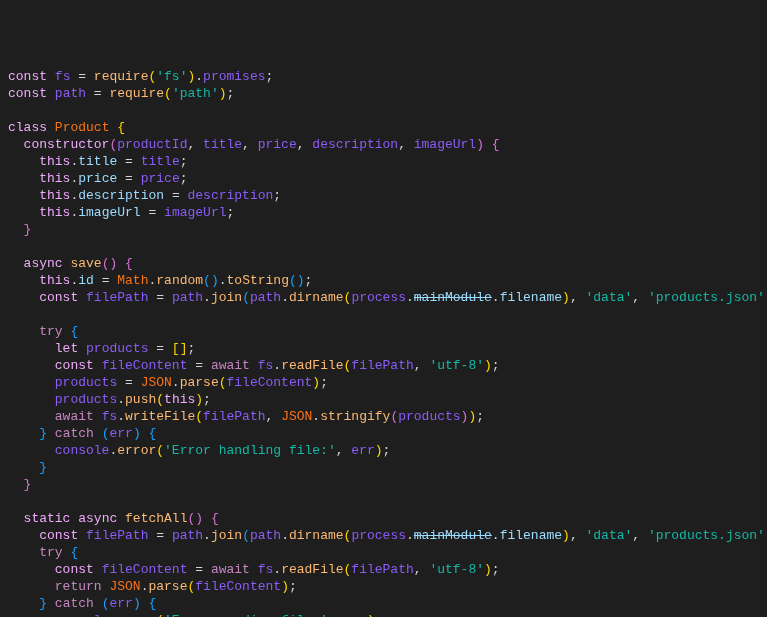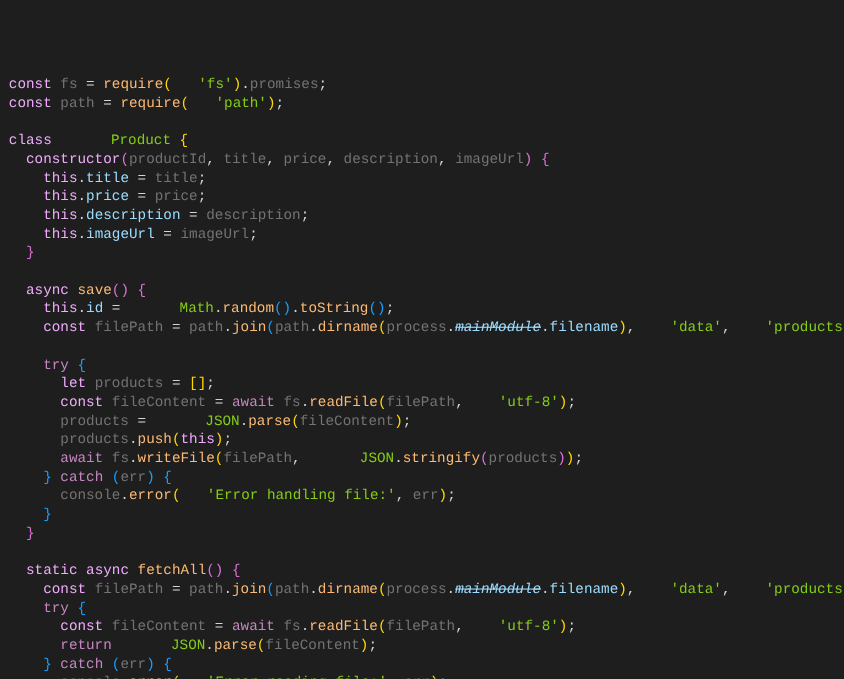--- a/index.html
+++ b/index.html
@@ -11,27 +11,27 @@
     color: #d4d4d4;
     padding: 0 0 0 8px;
     width: 767px;
     height: 617px;
     overflow: hidden;
     white-space: pre;
   }
   .line { display: block; }
   .kw { color: #f0abfc; }          
   .fn { color: #fdba74; }          
-  .var { color: #737373; }         
-  .cls { color: #84cc16; margin-left: 46px; }         
-  .str { color: #84cc16; margin-left: 24px; }         
+  .var { color: #8b5cf6; }         
+  .cls { color: #f97316; }         
+  .str { color: #14b8a6; }         
   .pn { color: #d4d4d4; }          
   .ctl { color: #c586c0; }         
   .prop { color: #9cdcfe; }        
-  .depr { text-decoration: line-through; font-style: italic; }
+  .depr { text-decoration: line-through; }
   .brk1 { color: #ffd700; }        
   .brk2 { color: #da70d6; }        
   .brk3 { color: #179fff; }
 </style>
 </head>
 <body>
 
 
 
 <div id="editor"><span class="line"><span class="kw">const</span><span class="pn"> </span><span class="var">fs</span><span class="pn"> = </span><span class="fn">require</span><span class="brk1">(</span><span class="str">'fs'</span><span class="brk1">)</span><span class="pn">.</span><span class="var">promises</span><span class="pn">;</span></span><span class="line"><span class="kw">const</span><span class="pn"> </span><span class="var">path</span><span class="pn"> = </span><span class="fn">require</span><span class="brk1">(</span><span class="str">'path'</span><span class="brk1">)</span><span class="pn">;</span></span><span class="line">&nbsp;</span><span class="line"><span class="kw">class</span><span class="pn"> </span><span class="cls">Product</span><span class="pn"> </span><span class="brk1">{</span></span><span class="line"><span class="pn">  </span><span class="kw">constructor</span><span class="brk2">(</span><span class="var">productId</span><span class="pn">, </span><span class="var">title</span><span class="pn">, </span><span class="var">price</span><span class="pn">, </span><span class="var">description</span><span class="pn">, </span><span class="var">imageUrl</span><span class="brk2">)</span><span class="pn"> </span><span class="brk2">{</span></span><span class="line"><span class="pn">    </span><span class="kw">this</span><span class="pn">.</span><span class="prop">title</span><span class="pn"> = </span><span class="var">title</span><span class="pn">;</span></span><span class="line"><span class="pn">    </span><span class="kw">this</span><span class="pn">.</span><span class="prop">price</span><span class="pn"> = </span><span class="var">price</span><span class="pn">;</span></span><span class="line"><span class="pn">    </span><span class="kw">this</span><span class="pn">.</span><span class="prop">description</span><span class="pn"> = </span><span class="var">description</span><span class="pn">;</span></span><span class="line"><span class="pn">    </span><span class="kw">this</span><span class="pn">.</span><span class="prop">imageUrl</span><span class="pn"> = </span><span class="var">imageUrl</span><span class="pn">;</span></span><span class="line"><span class="pn">  </span><span class="brk2">}</span></span><span class="line">&nbsp;</span><span class="line"><span class="pn">  </span><span class="kw">async</span><span class="pn"> </span><span class="fn">save</span><span class="brk2">(</span><span class="brk2">)</span><span class="pn"> </span><span class="brk2">{</span></span><span class="line"><span class="pn">    </span><span class="kw">this</span><span class="pn">.</span><span class="prop">id</span><span class="pn"> = </span><span class="cls">Math</span><span class="pn">.</span><span class="fn">random</span><span class="brk3">(</span><span class="brk3">)</span><span class="pn">.</span><span class="fn">toString</span><span class="brk3">(</span><span class="brk3">)</span><span class="pn">;</span></span><span class="line"><span class="pn">    </span><span class="kw">const</span><span class="pn"> </span><span class="var">filePath</span><span class="pn"> = </span><span class="var">path</span><span class="pn">.</span><span class="fn">join</span><span class="brk3">(</span><span class="var">path</span><span class="pn">.</span><span class="fn">dirname</span><span class="brk1">(</span><span class="var">process</span><span class="pn">.</span><span class="prop depr">mainModule</span><span class="pn">.</span><span class="prop">filename</span><span class="brk1">)</span><span class="pn">, </span><span class="str">'data'</span><span class="pn">, </span><span class="str">'products.json'</span><span class="brk3">)</span></span><span class="line">&nbsp;</span><span class="line"><span class="pn">    </span><span class="ctl">try</span><span class="pn"> </span><span class="brk3">{</span></span><span class="line"><span class="pn">      </span><span class="kw">let</span><span class="pn"> </span><span class="var">products</span><span class="pn"> = </span><span class="brk1">[</span><span class="brk1">]</span><span class="pn">;</span></span><span class="line"><span class="pn">      </span><span class="kw">const</span><span class="pn"> </span><span class="var">fileContent</span><span class="pn"> = </span><span class="ctl">await</span><span class="pn"> </span><span class="var">fs</span><span class="pn">.</span><span class="fn">readFile</span><span class="brk1">(</span><span class="var">filePath</span><span class="pn">, </span><span class="str">'utf-8'</span><span class="brk1">)</span><span class="pn">;</span></span><span class="line"><span class="pn">      </span><span class="var">products</span><span class="pn"> = </span><span class="cls">JSON</span><span class="pn">.</span><span class="fn">parse</span><span class="brk1">(</span><span class="var">fileContent</span><span class="brk1">)</span><span class="pn">;</span></span><span class="line"><span class="pn">      </span><span class="var">products</span><span class="pn">.</span><span class="fn">push</span><span class="brk1">(</span><span class="kw">this</span><span class="brk1">)</span><span class="pn">;</span></span><span class="line"><span class="pn">      </span><span class="ctl">await</span><span class="pn"> </span><span class="var">fs</span><span class="pn">.</span><span class="fn">writeFile</span><span class="brk1">(</span><span class="var">filePath</span><span class="pn">, </span><span class="cls">JSON</span><span class="pn">.</span><span class="fn">stringify</span><span class="brk2">(</span><span class="var">products</span><span class="brk2">)</span><span class="brk1">)</span><span class="pn">;</span></span><span class="line"><span class="pn">    </span><span class="brk3">}</span><span class="pn"> </span><span class="ctl">catch</span><span class="pn"> </span><span class="brk3">(</span><span class="var">err</span><span class="brk3">)</span><span class="pn"> </span><span class="brk3">{</span></span><span class="line"><span class="pn">      </span><span class="var">console</span><span class="pn">.</span><span class="fn">error</span><span class="brk1">(</span><span class="str">'Error handling file:'</span><span class="pn">, </span><span class="var">err</span><span class="brk1">)</span><span class="pn">;</span></span><span class="line"><span class="pn">    </span><span class="brk3">}</span></span><span class="line"><span class="pn">  </span><span class="brk2">}</span></span><span class="line">&nbsp;</span><span class="line"><span class="pn">  </span><span class="kw">static</span><span class="pn"> </span><span class="kw">async</span><span class="pn"> </span><span class="fn">fetchAll</span><span class="brk2">(</span><span class="brk2">)</span><span class="pn"> </span><span class="brk2">{</span></span><span class="line"><span class="pn">    </span><span class="kw">const</span><span class="pn"> </span><span class="var">filePath</span><span class="pn"> = </span><span class="var">path</span><span class="pn">.</span><span class="fn">join</span><span class="brk3">(</span><span class="var">path</span><span class="pn">.</span><span class="fn">dirname</span><span class="brk1">(</span><span class="var">process</span><span class="pn">.</span><span class="prop depr">mainModule</span><span class="pn">.</span><span class="prop">filename</span><span class="brk1">)</span><span class="pn">, </span><span class="str">'data'</span><span class="pn">, </span><span class="str">'products.json'</span><span class="brk3">)</span></span><span class="line"><span class="pn">    </span><span class="ctl">try</span><span class="pn"> </span><span class="brk3">{</span></span><span class="line"><span class="pn">      </span><span class="kw">const</span><span class="pn"> </span><span class="var">fileContent</span><span class="pn"> = </span><span class="ctl">await</span><span class="pn"> </span><span class="var">fs</span><span class="pn">.</span><span class="fn">readFile</span><span class="brk1">(</span><span class="var">filePath</span><span class="pn">, </span><span class="str">'utf-8'</span><span class="brk1">)</span><span class="pn">;</span></span><span class="line"><span class="pn">      </span><span class="ctl">return</span><span class="pn"> </span><span class="cls">JSON</span><span class="pn">.</span><span class="fn">parse</span><span class="brk1">(</span><span class="var">fileContent</span><span class="brk1">)</span><span class="pn">;</span></span><span class="line"><span class="pn">    </span><span class="brk3">}</span><span class="pn"> </span><span class="ctl">catch</span><span class="pn"> </span><span class="brk3">(</span><span class="var">err</span><span class="brk3">)</span><span class="pn"> </span><span class="brk3">{</span></span><span class="line"><span class="pn">      </span><span class="var">console</span><span class="pn">.</span><span class="fn">error</span><span class="brk1">(</span><span class="str">'Error reading file:'</span><span class="pn">, </span><span class="var">err</span><span class="brk1">)</span><span class="pn">;</span></span></div>

